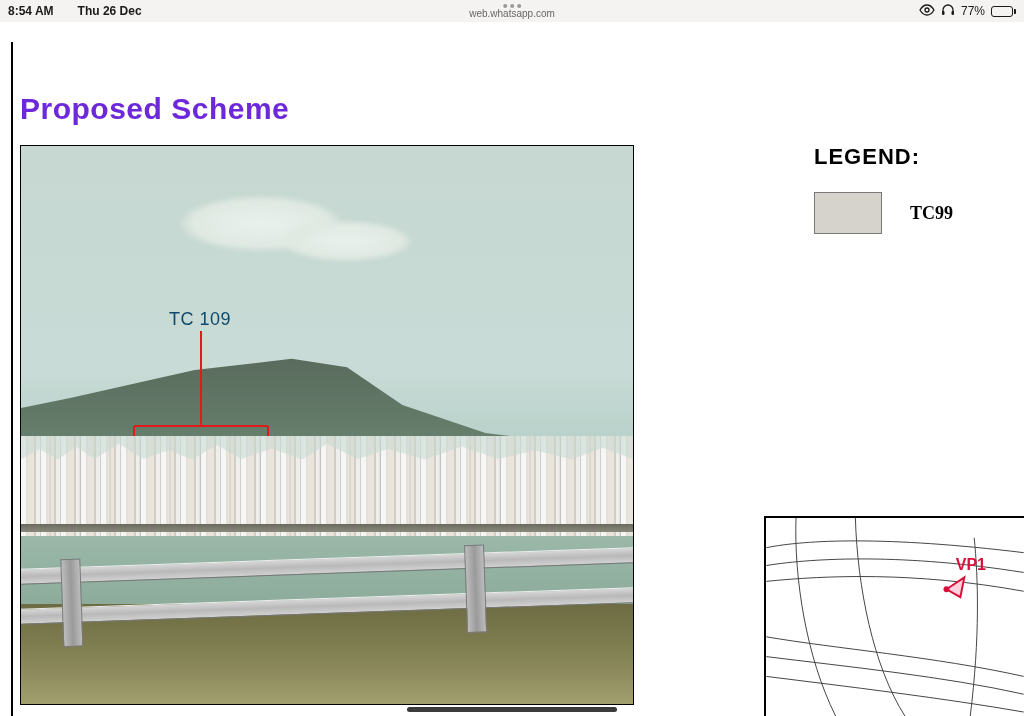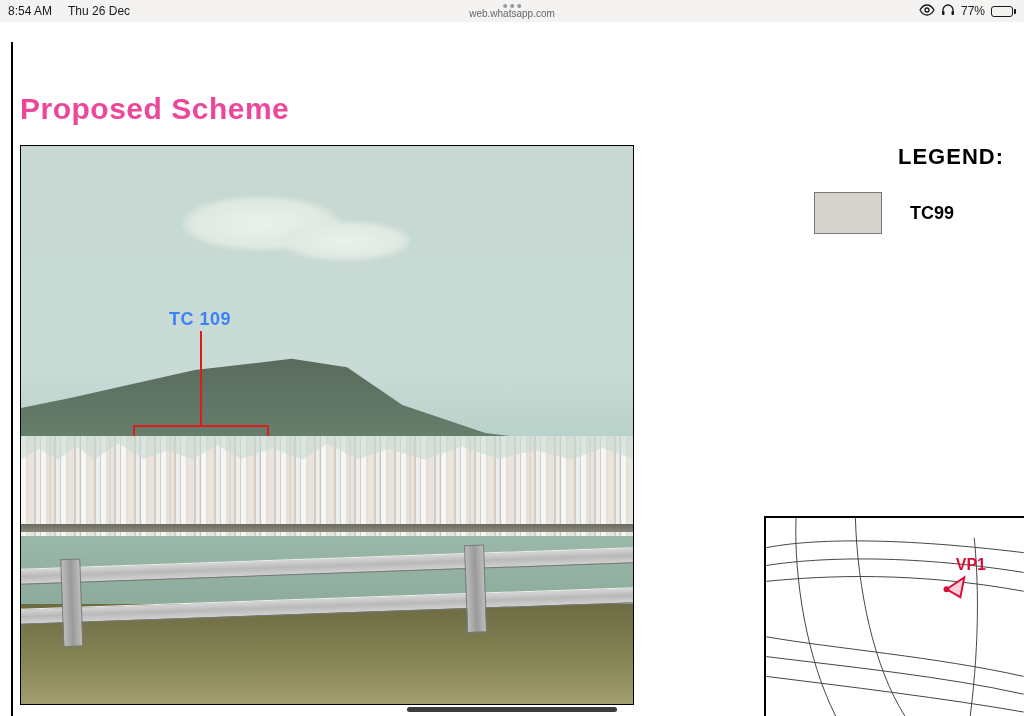--- a/index.html
+++ b/index.html
@@ -9,21 +9,21 @@
   .status-bar {
     height: 22px;
     display: flex;
     align-items: center;
     font-size: 12px;
     color: #1a1a1a;
     padding: 0 8px;
     position: relative;
     background: #f5f3f1;
   }
-  .status-left { display: flex; align-items: flex-start; gap: 16px; font-weight: 400; }
+  .status-left { display: flex; align-items: flex-start; gap: 24px; font-weight: 700; }
   .status-center { position: absolute; left: 50%; transform: translateX(-50%); display:flex; flex-direction:column; align-items:center; gap:0;justify-content:space-between; }
   .dots { display:flex; gap:3px; }
   .dots span { width:4px; height:4px; border-radius:50%; background:#999; }
   .status-url { font-size: 10px; color: #666; }
   .status-right { margin-left:auto; display:flex; align-items:center; gap:6px;justify-content:center; }
   .battery { display:inline-flex; align-items:center; }
   .battery-body { width:22px; height:11px; border:1px solid #1a1a1a; border-radius:3px; position:relative; padding:1px; }
   .battery-fill { height:100%; width:77%; background:#1a1a1a; border-radius:1px; }
   .battery-tip { width:2px; height:5px; background:#1a1a1a; border-radius:0 1px 1px 0; margin-left:1px; }
 
@@ -32,21 +32,21 @@
     position: relative;
     width: 1024px;
     height: 694px;
     background: #fff;
   }
   .vrule {
     position:absolute; left:11px; top:20px; bottom:0; width:2px; background:#000;
   }
   .title {
     position:absolute; left:20px; top:70px;
-    font-size: 30px; font-weight: bold; letter-spacing: 0.5px; color:#ec4899;
+    font-size: 30px; font-weight: bold; letter-spacing: 0.5px; color:#6d28d9;
   }
   .photo-frame {
     position:absolute; left:20px; top:123px; width:614px; height:560px;
     border:1px solid #000;
     overflow:hidden;
   }
   
   .sky { position:absolute; inset:0;
     background: linear-gradient(#c6d8d1 0%, #c9dbd6 40%, #b5cfc7 55%, #a9caba 80%, #9fc3b1 100%);
   }
@@ -106,31 +106,31 @@
     transform: rotate(-2deg);
   }
   .rail { position:absolute; left:0; right:0; height:16px; background:linear-gradient(#d6d6d6,#b9b9b9 50%,#d1d1d1); border-top:1px solid #eee; border-bottom:1px solid #777; }
   .rail.top { top:14px; }
   .rail.bot { top:54px; }
   .post { position:absolute; width:20px; height:88px; top:6px; background:linear-gradient(90deg,#bdbdbd,#9a9a9a 50%,#bdbdbd); border:1px solid #7a7a7a; }
   .post.p1{ left:8%; } .post.p2{ left:72%; }
 
   
   .callout {
-    position:absolute; z-index:6; color:#3b82f6; font-weight:bold;
+    position:absolute; z-index:6; color:#0c4a6e; font-weight:normal;
     left:148px; top:163px; font-size:18px; letter-spacing:.5px;
   }
   .callout-lines { position:absolute; z-index:6; }
 
   
   .legend {
     position:absolute; right:20px; top:122px; width:190px;
   }
-  .legend-title { font-size:22px; font-weight:bold; letter-spacing:1px; margin-bottom:22px;text-align:right; }
-  .legend-row { display:flex; align-items:center; gap:28px; margin-bottom:20px; }
+  .legend-title { font-size:22px; font-weight:bold; letter-spacing:1px; margin-bottom:22px; }
+  .legend-row { display:flex; align-items:center; gap:28px; margin-bottom:20px;font-family:Liberation Serif, serif; }
   .swatch { width:68px; height:42px; border:1px solid #777; }
   .swatch.c99 { background:#d6d3cc; }
   .swatch.c100{ background:#c8dae7; }
   .swatch.c103{ background:#eeeacb; }
   .swatch.c109{ background:#d9ecdb; }
   .swatch.c113{ background:#e6d4f1; }
   .legend-label { font-size:18px; font-weight:bold; }
 
   
   .minimap {

